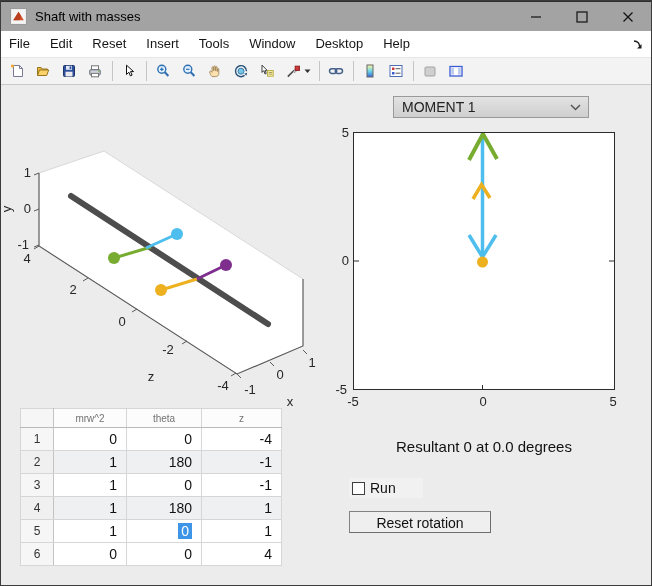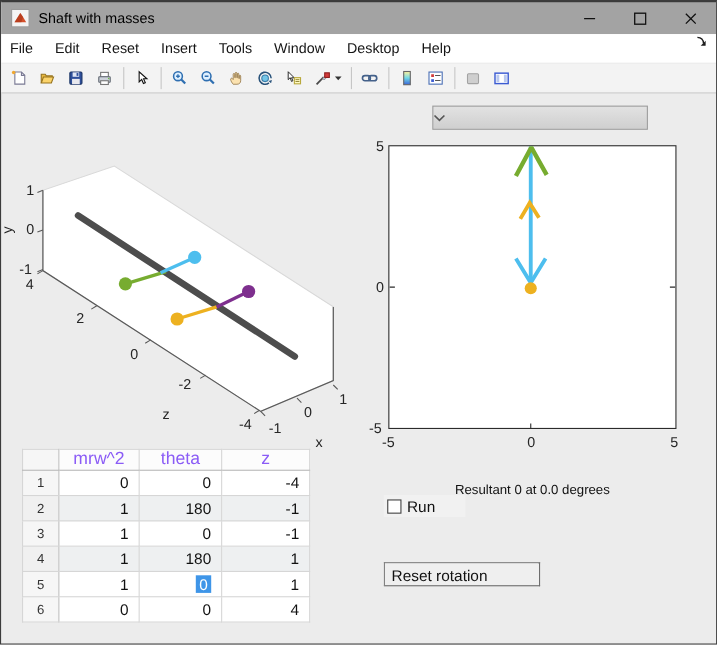--- a/index.html
+++ b/index.html
@@ -9,48 +9,48 @@
     background:#ececec;border:1px solid #3c3c3c;
     font-family:"Liberation Sans",sans-serif;overflow:hidden;
   }
   
   .titlebar{position:absolute;left:0;top:0;width:100%;height:30px;background:#a3a3a3;display:flex;align-items:center;border-top:1px solid #2e2e2e;}
   .titlebar .appicon{margin-left:9px;width:17px;height:17px;display:inline-block;}
   .titlebar .title{margin-left:8px;font-size:13px;color:#000;}
   .wincontrols{margin-left:auto;display:flex;height:100%;}
   .wbtn{width:46px;height:100%;display:flex;align-items:center;justify-content:center;}
   
-  .menubar{position:absolute;left:0;top:30px;width:100%;height:27px;background:#fff;display:flex;align-items:flex-start;border-bottom:1px solid #e6e6e6;}
+  .menubar{position:absolute;left:0;top:30px;width:100%;height:27px;background:#fff;display:flex;align-items:center;border-bottom:1px solid #e6e6e6;}
   .menuitem{padding:0 10px;font-size:13px;color:#151515;line-height:26px;}
   .menuitem:first-child{padding-left:8px;}
   .dockarrow{margin-left:auto;margin-right:7px;width:13px;height:13px;}
   
   .toolbar{position:absolute;left:0;top:57px;width:100%;height:27px;background:#f3f3f3;border-bottom:1px solid #c9c9c9;display:flex;align-items:center;}
   .tbtn{width:20px;height:20px;display:flex;align-items:center;justify-content:center;margin-left:6px;}
   .tsep{width:1px;height:20px;background:#c6c6c6;margin-left:7px;}
   .tcaret{width:8px;height:20px;display:flex;align-items:center;margin-left:1px;}
   
   .combo{position:absolute;left:392px;top:95px;width:196px;height:22px;background:linear-gradient(#e2e2e2,#cfcfcf);border:1px solid #9a9a9a;display:flex;align-items:center;}
   .combo .cval{font-size:14px;color:#222;padding-left:8px;flex:1;}
   .combo .chev{margin-right:7px;}
   
   .plot2d{position:absolute;left:352px;top:131px;width:262px;height:258px;background:#fff;border:1px solid #2b2b2b;}
   .ticklabel{position:absolute;font-size:13px;color:#262626;}
   .tl-right{text-align:right;width:20px;}
   .tl-center{text-align:center;width:26px;}
-  .resultant{position:absolute;left:352px;top:437px;width:262px;text-align:center;font-size:12px;color:#111;}
-  
-  .runpanel{position:absolute;left:348px;top:449px;width:74px;height:20px;background:#f1f1f1;display:flex;align-items:center;}
+  .resultant{position:absolute;left:352px;top:437px;width:262px;text-align:center;font-size:15px;color:#111;}
+  
+  .runpanel{position:absolute;left:348px;top:477px;width:74px;height:20px;background:#f1f1f1;display:flex;align-items:center;}
   .checkbox{width:13px;height:13px;background:#fff;border:1px solid #3f3f3f;margin-left:3px;}
   .runlabel{font-size:14px;color:#111;margin-left:5px;}
-  .resetbtn{position:absolute;left:348px;top:510px;width:142px;height:22px;background:#efefef;border:1px solid #828282;border-bottom-color:#6d6d6d;border-right-color:#6d6d6d;font-family:"Liberation Sans",sans-serif;font-size:14px;color:#111;text-align:left;line-height:20px;}
+  .resetbtn{position:absolute;left:348px;top:510px;width:142px;height:22px;background:#efefef;border:1px solid #828282;border-bottom-color:#6d6d6d;border-right-color:#6d6d6d;font-family:"Liberation Sans",sans-serif;font-size:14px;color:#111;text-align:center;line-height:20px;}
   
   .masstable{position:absolute;left:19px;top:407px;border-collapse:collapse;background:#fff;font-size:14px;color:#111;}
   .masstable th,.masstable td{border:1px solid #d6d6d6;padding:0;}
-  .masstable th{height:19px;font-size:16px;font-weight:normal;color:#8b5cf6;background:#fcfcfc;border-bottom:1px solid #b9b9b9;}
+  .masstable th{height:19px;font-size:10px;font-weight:normal;color:#737373;background:#fcfcfc;border-bottom:1px solid #b9b9b9;}
   .masstable td{height:23px;text-align:right;padding-right:9px;}
   .masstable .rownum{width:33px;text-align:center;padding-right:0;background:#f6f6f6;font-size:12px;color:#333;border-right:1px solid #c4c4c4;}
   .masstable .c1{width:73px;}.masstable .c2{width:75px;}.masstable .c3{width:80px;}
   .masstable tr.stripe td{background:#eef0f1;}
   .masstable tr.stripe td.rownum{background:#f0f0f0;}
   .masstable{border:1px solid #ababab;}
   .selcell{display:inline-block;background:#3e95e8;color:#fff;padding:0 3px;}
   svg text{font-family:"Liberation Sans",sans-serif;font-size:13px;fill:#262626;}
 </style>
 </head>
@@ -221,20 +221,21 @@
     <span class="tbtn">
       <svg width="16" height="16" viewBox="0 0 16 16">
         <rect x="2" y="3.5" width="12" height="9.5" fill="#fff" stroke="#3b5bd2" stroke-width="1.3"></rect>
         <rect x="3.3" y="4.9" width="2.6" height="6.8" fill="#b9c8ee"></rect>
         <rect x="10.1" y="4.9" width="2.6" height="6.8" fill="#b9c8ee"></rect>
       </svg>
     </span>
   </div>
 
   <div class="combo">
+    <span class="cval">MOMENT 1</span>
     <svg class="chev" width="11" height="7" viewBox="0 0 11 7">
       <path d="M1 1l4.5 4.5L10 1" fill="none" stroke="#555" stroke-width="1.5"></path>
     </svg>
   </div>
 
   <svg style="position:absolute;left:0;top:120px;" width="330" height="290" viewBox="0 0 330 290">
     <polygon points="103,30 302,158 302,225 236,253 38,125 38,52" fill="#ffffff" stroke="#d8d8d8" stroke-width="1"></polygon>
     <polyline points="302,158 302,225 236,253 38,125 38,52" fill="none" stroke="#5a5a5a" stroke-width="1.1"></polyline>
 
     <path d="M38 52l-5 2M38 88l-5 2M38 124l-5 2" stroke="#5a5a5a" stroke-width="1" fill="none"></path>

